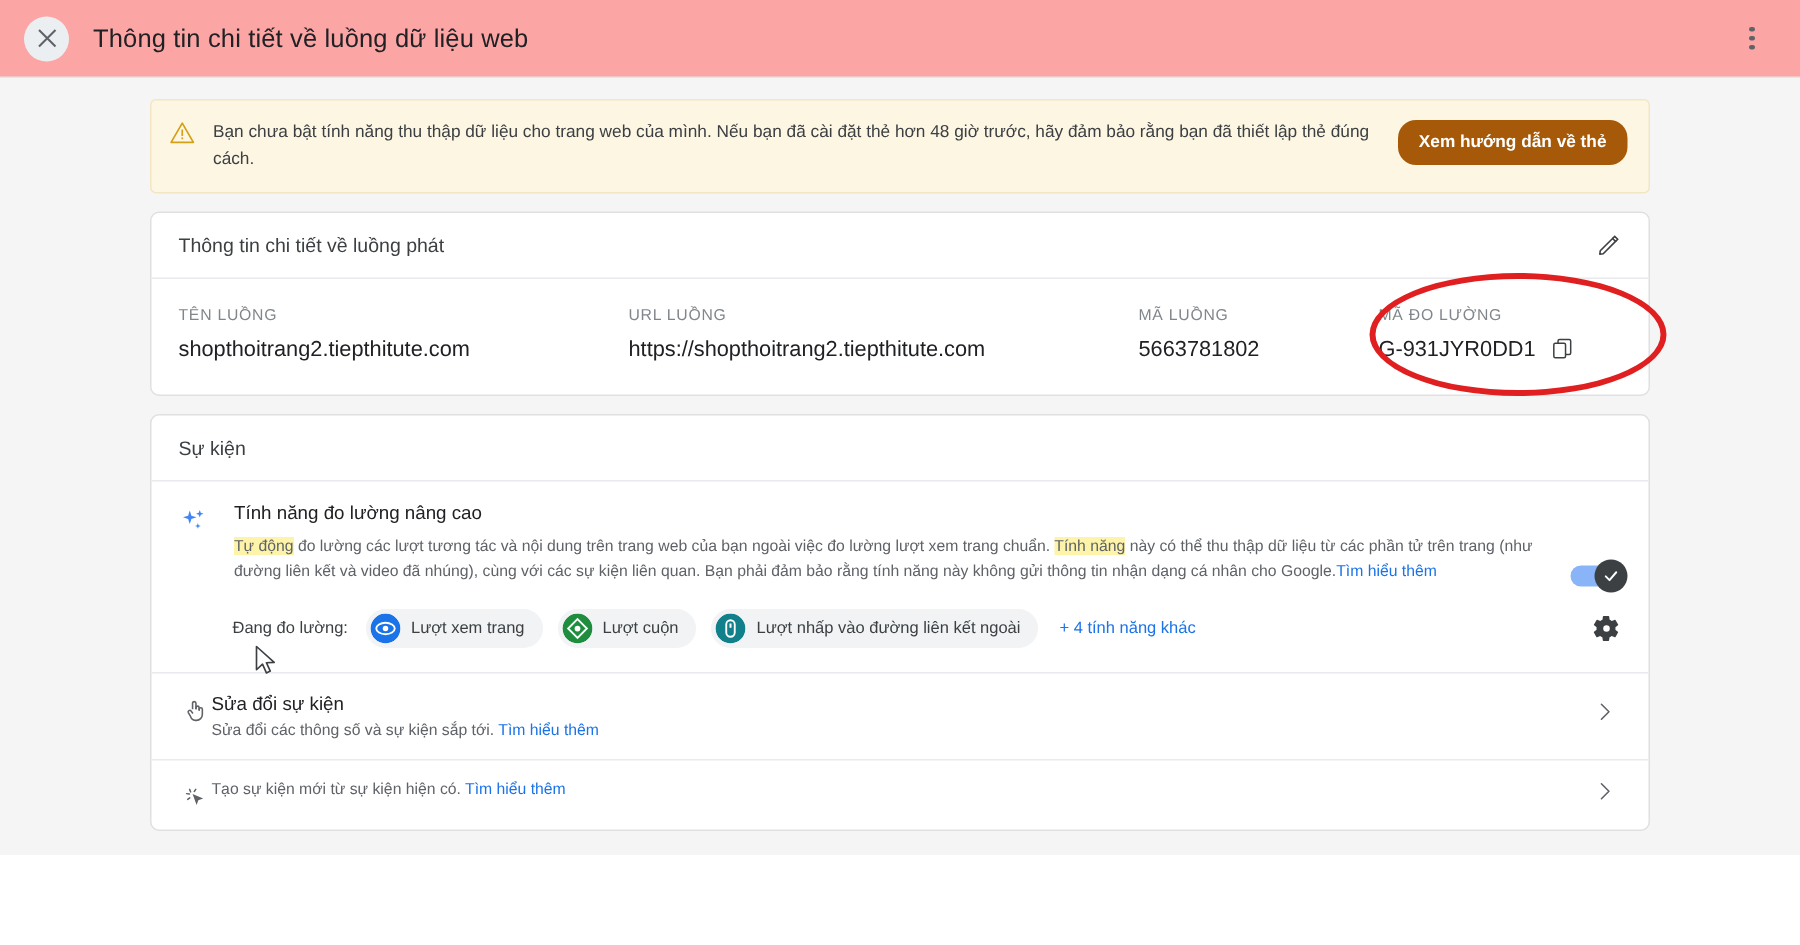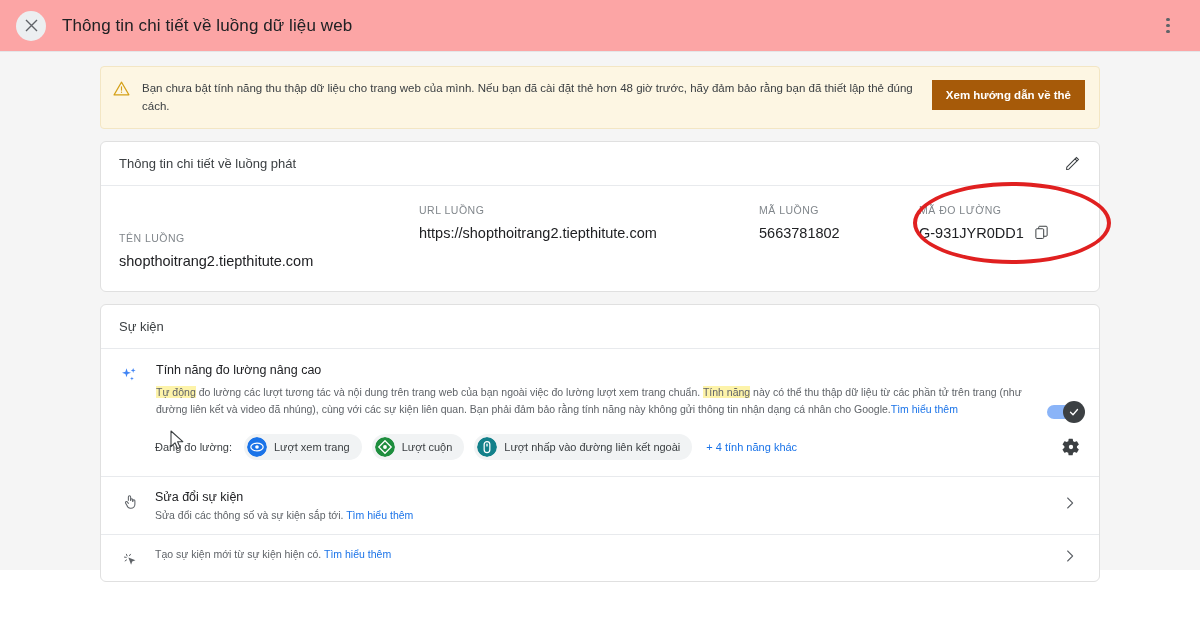--- a/index.html
+++ b/index.html
@@ -58,21 +58,21 @@
   .warn-icon { flex: 0 0 auto; margin-top: 1px; }
   .banner-text {
     flex: 1 1 auto;
     font-size: 11.5px; color: #3c4043; line-height: 1.55;
     padding-right: 6px; padding-top: 1px;
   }
   .banner-btn {
     flex: 0 0 auto;
     background: #a65a09;
     color: #fff; font-size: 11.5px; font-weight: bold;
-    border: none; border-radius: 0;
+    border: none; border-radius: 12px;
     padding: 9px 14px; cursor: pointer; white-space: nowrap;
     margin-top: 1px;
   }
 
   
   .card {
     background: #fff;
     border: 1px solid #e0e0e0;
     border-radius: 6px;
     margin-top: 12px;
@@ -84,21 +84,21 @@
   }
   .card-head-title { font-size: 13px; color: #3c4043; }
   .pencil { cursor: pointer; display: flex; }
 
   .stream-row {
     display: flex; align-items: flex-start;
     padding: 18px 18px 22px 18px;
     position: relative;
   }
   .stream-col { display: flex; flex-direction: column; gap: 9px; }
-  .col-name  { flex: 0 0 300px; margin-top: 28px; }
+  .col-name  { flex: 0 0 300px; }
   .col-url   { flex: 0 0 340px; }
   .col-id    { flex: 0 0 160px; }
   .col-meas  { flex: 1 1 auto; }
   .col-label {
     font-size: 10.5px; color: #80868b; letter-spacing: .5px;
     text-transform: uppercase;
   }
   .col-value { font-size: 14.5px; color: #202124; }
   .meas-value-wrap { display: flex; align-items: center; gap: 10px; }
   .copy-icon { cursor: pointer; display: flex; }
@@ -148,21 +148,21 @@
     display: flex; align-items: center; gap: 7px;
     background: #f1f3f4; border-radius: 13px;
     padding: 3px 12px 3px 3px;
     font-size: 11px; color: #3c4043; cursor: pointer;
   }
   .chip-ic { width: 20px; height: 20px; border-radius: 50%; flex: 0 0 auto; }
   .more-link { font-size: 11px; color: #1a73e8; cursor: pointer; margin-left: 4px; }
   .gear { position: absolute; right: 18px; top: 50%; transform: translateY(-50%); cursor: pointer; display:flex; }
 
   .list-row {
-    display: flex; align-items: flex-start; gap: 14px;
+    display: flex; align-items: flex-start; gap: 0;
     padding: 13px 18px 13px 18px;
     border-bottom: 1px solid #e8eaed;
     position: relative; cursor: pointer;
   }
   .list-row:last-child { border-bottom: none; }
   .row-icon { flex: 0 0 auto; margin-top: 3px; width: 22px; display:flex; justify-content:center; }
   .row-main { flex: 1 1 auto; }
   .row-title { font-size: 12.5px; color: #202124; margin-bottom: 5px; }
   .row-desc { font-size: 10.5px; color: #5f6368; }
   .chev { position: absolute; right: 22px; top: 50%; transform: translateY(-50%); color: #5f6368; }

